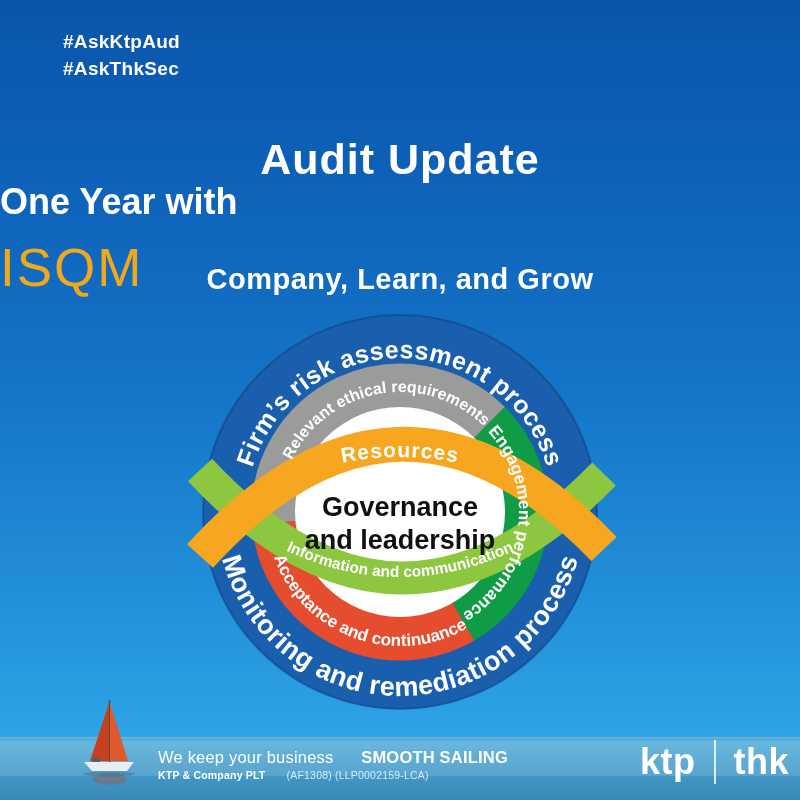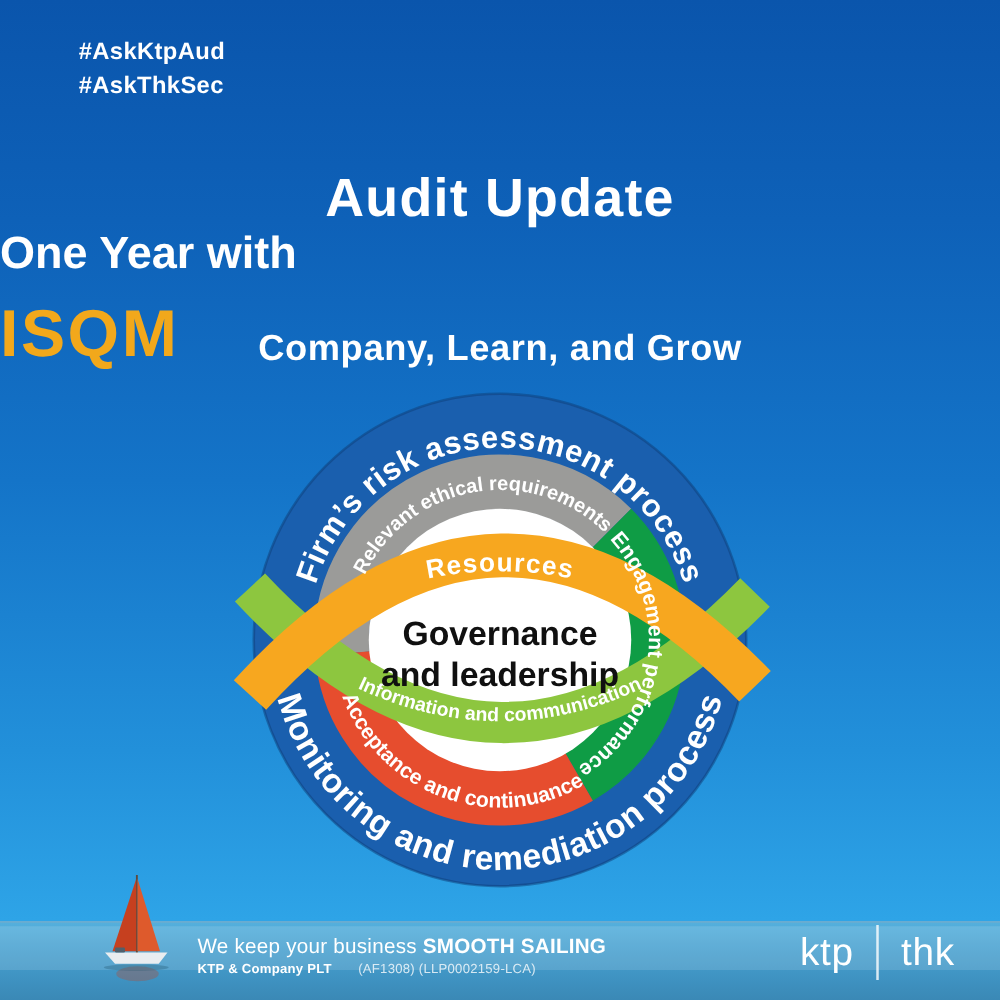--- a/index.html
+++ b/index.html
@@ -12,41 +12,41 @@
   .sea{position:absolute;left:0;right:0;top:737px;height:63px;
     background:linear-gradient(180deg,#55b0dd 0%,#49a2d1 30%,#3f93c2 70%,#3a88b5 100%);
     border-top:1px solid rgba(255,255,255,.35);}
   .sea-band{position:absolute;left:0;right:0;top:741px;height:35px;background:rgba(255,255,255,.13);}
   
   .hashtags{position:absolute;left:63px;top:28px;font-size:19px;font-weight:bold;color:#fff;line-height:27px;letter-spacing:.3px;}
   .date{position:absolute;right:56px;top:48px;font-size:21px;font-weight:bold;color:#fff;letter-spacing:.5px;}
   .title{position:absolute;left:0;right:0;top:110px;text-align:center;font-size:43px;font-weight:bold;color:#fff;letter-spacing:1px;margin-top:25px;}
   .subtitle{position:absolute;left:0;right:0;top:181px;display:flex;justify-content:center;align-items:baseline;gap:14px;color:#fff;flex-direction:column;}
   .subtitle .prefix{font-size:36px;font-weight:bold;}
-  .subtitle .isqm{font-size:53px;font-weight:bold;letter-spacing:2px;color:#f2a81b;}
+  .subtitle .isqm{font-size:53px;font-weight:normal;letter-spacing:2px;color:#f2a81b;}
   .tagline{position:absolute;left:0;right:0;top:263px;text-align:center;font-size:29px;font-weight:bold;color:#fff;letter-spacing:.5px;}
   
   svg.diagram{position:absolute;left:0;top:0;width:800px;height:800px;}
   .arc-text{fill:#ffffff;font-weight:bold;text-anchor:middle;}
   .t-outer-top{font-size:25px;letter-spacing:.5px;}
   .t-outer-bottom{font-size:27px;letter-spacing:.5px;}
   .t-seg{font-size:16px;}
   .t-eng{font-size:17px;}
   .t-acc{font-size:17px;}
   .t-res{font-size:21px;letter-spacing:1px;}
   .t-info{font-size:15.5px;}
   .center-text{font-weight:bold;font-size:27px;text-anchor:middle;}
   
   .slogan{position:absolute;left:158px;top:748px;color:#fff;font-size:16.5px;letter-spacing:.2px;}
-  .slogan .bold{font-weight:bold;}
+  .slogan .bold{font-weight:bold;margin-left:23px;}
   .company{position:absolute;left:158px;top:769px;color:#fff;font-size:10.5px;letter-spacing:.2px;}
   .company .name{font-weight:bold;}
   .company .reg{opacity:.78;padding-left:18px;}
   .logos{position:absolute;left:640px;top:740px;display:flex;align-items:center;color:#fff;}
-  .logos .logo{font-size:31px;font-weight:400;letter-spacing:.5px;}
+  .logos .logo{font-size:36px;font-weight:700;letter-spacing:.5px;}
   .logos .divider{width:2px;height:44px;background:rgba(255,255,255,.8);margin:0 18px;}
 </style>
 </head>
 <body>
 
 <div class="canvas">
 
   <div class="sea"></div>
   <div class="sea-band"></div>
 

